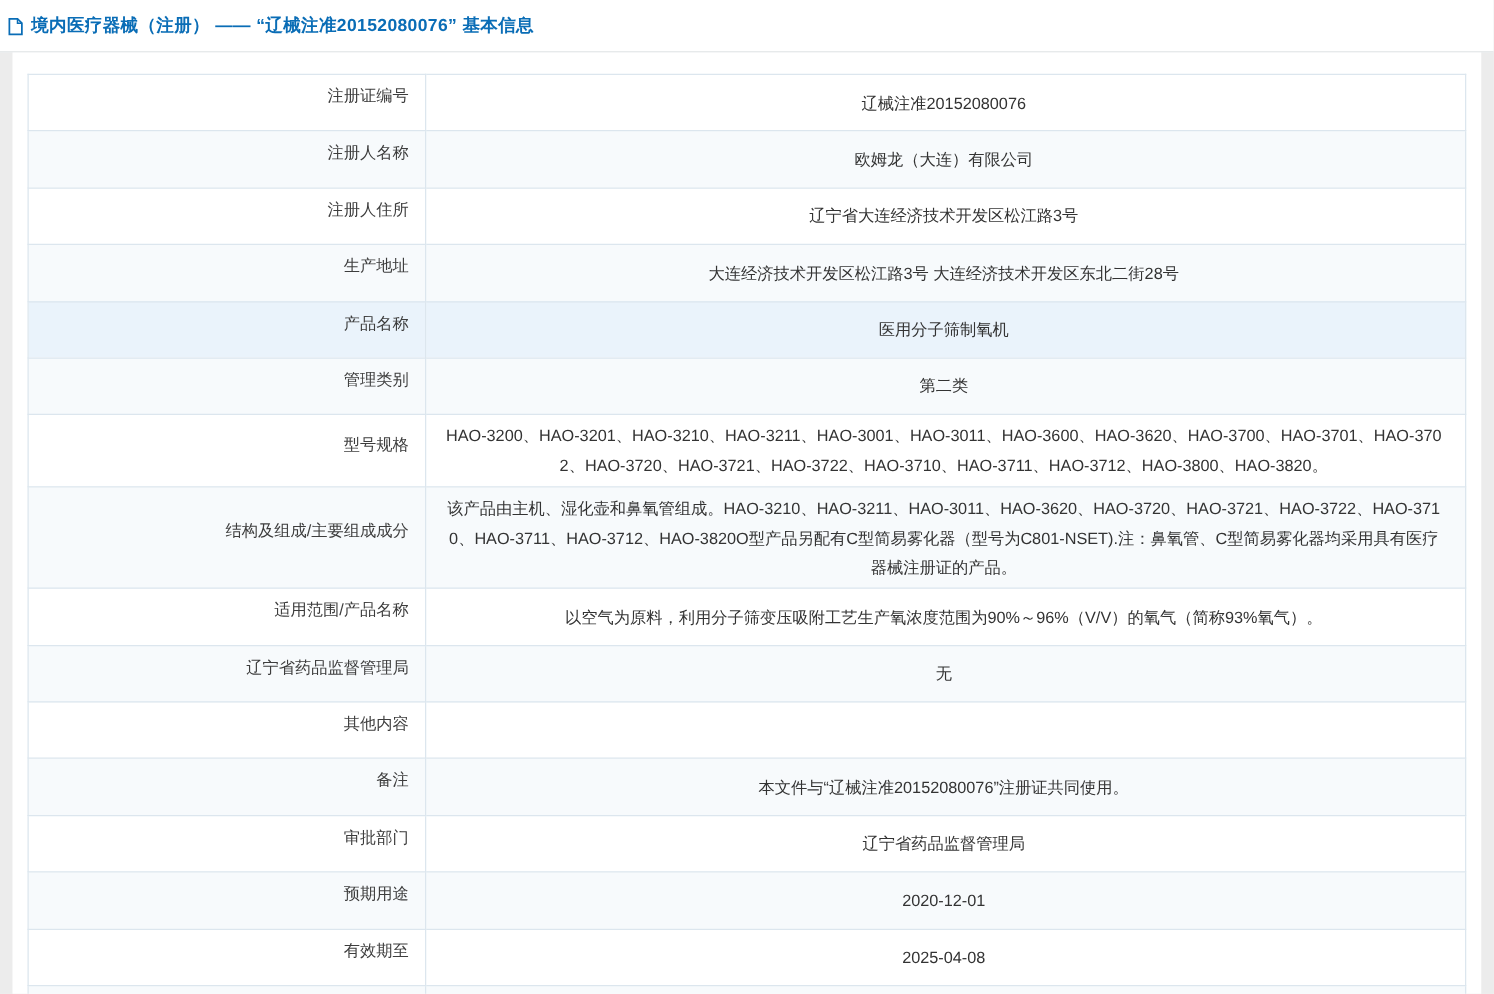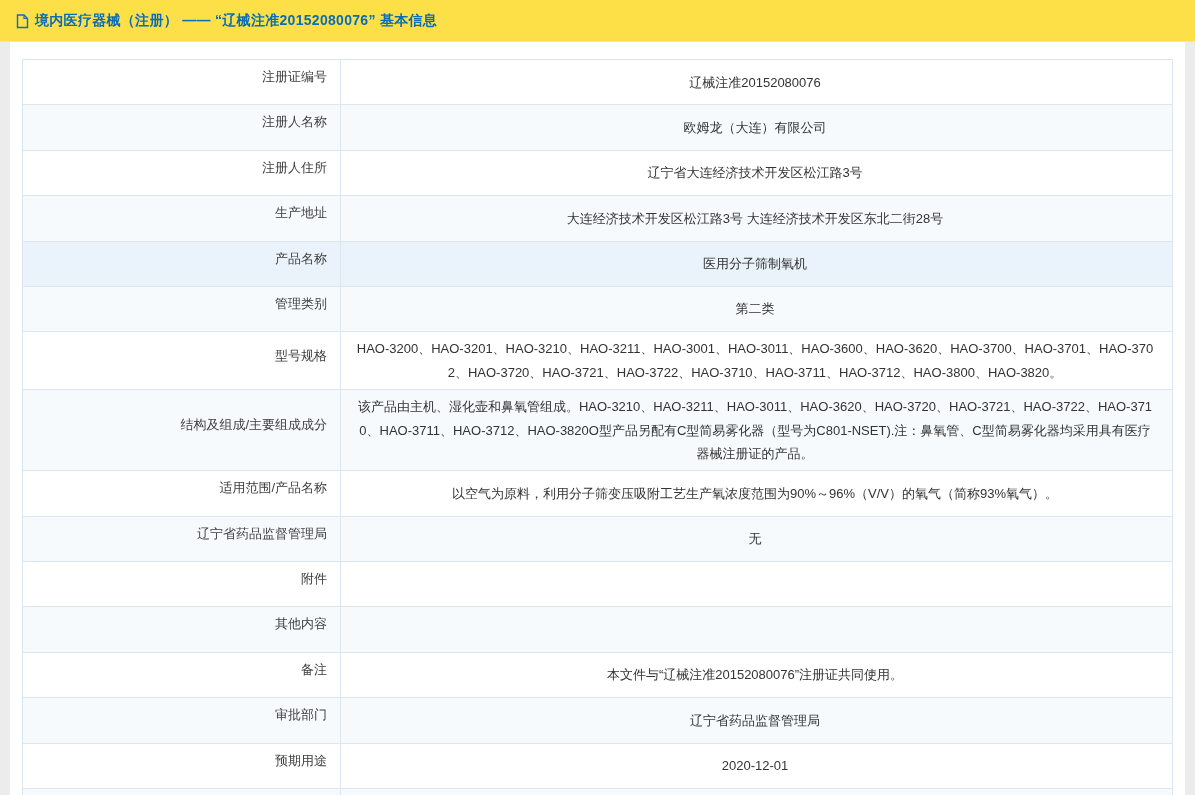--- a/index.html
+++ b/index.html
@@ -5,23 +5,23 @@
   * { box-sizing: border-box; }
   html, body {
     margin: 0; padding: 0;
     width: 1195px; height: 795px;
     background: #ececec;
     font-family: "Liberation Sans", "DejaVu Sans", sans-serif;
     overflow: hidden;
   }
   .title-bar {
     width: 100%;
-    background: #fde047;
+    background: #ffffff;
     border-bottom: 1px solid #e0e3e5;
-    padding: 12px 18px 11px 16px;
+    padding: 12px 18px 11px 6px;
     display: flex;
     align-items: center;
     gap: 6px;
   }
   .doc-icon { display: inline-flex; align-items: center; }
   .title-text {
     color: #0a6db6;
     font-size: 14px;
     font-weight: bold;
     letter-spacing: 0.3px;
@@ -122,24 +122,20 @@
       </tr>
       <tr>
         <th class="lbl">适用范围/产品名称</th>
         <td class="val">以空气为原料，利用分子筛变压吸附工艺生产氧浓度范围为90%～96%（V/V）的氧气（简称93%氧气）。</td>
       </tr>
       <tr>
         <th class="lbl">辽宁省药品监督管理局</th>
         <td class="val">无</td>
       </tr>
       <tr>
-        <th class="lbl">附件</th>
-        <td class="val"></td>
-      </tr>
-      <tr>
         <th class="lbl">其他内容</th>
         <td class="val"></td>
       </tr>
       <tr>
         <th class="lbl">备注</th>
         <td class="val">本文件与“辽械注准20152080076”注册证共同使用。</td>
       </tr>
       <tr>
         <th class="lbl">审批部门</th>
         <td class="val">辽宁省药品监督管理局</td>

